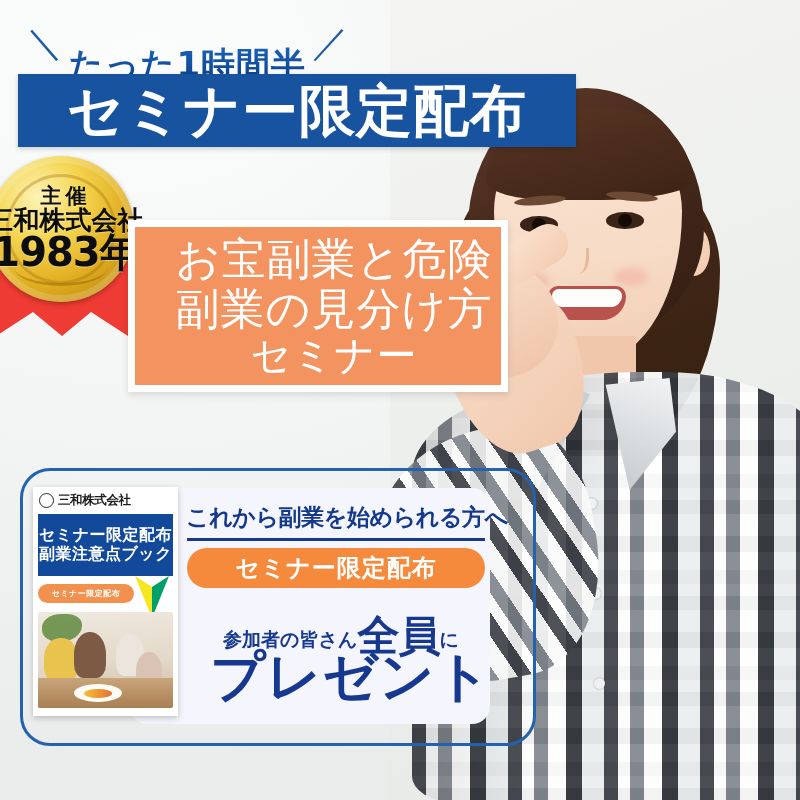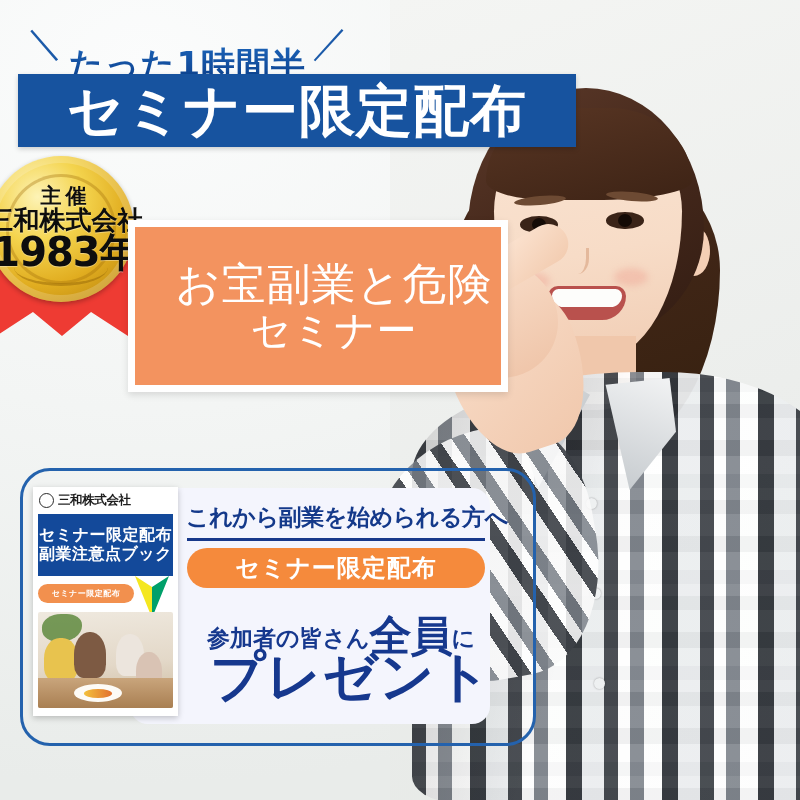--- a/index.html
+++ b/index.html
@@ -274,21 +274,21 @@
   .pill{
     position:absolute;left:187px;top:548px;width:298px;height:40px;border-radius:20px;
     background:#f58a3c;color:#fff;font-size:24px;font-weight:700;letter-spacing:1px;
     display:flex;align-items:center;justify-content:center;
     font-family:"DejaVu Sans","Liberation Sans",sans-serif;white-space:nowrap;
   }
   .all-line{
     position:absolute;left:186px;top:608px;width:310px;text-align:center;
     color:#16388e;font-family:"DejaVu Sans","Liberation Sans",sans-serif;white-space:nowrap;
   }
-  .all-line .s{font-size:23px;font-weight:700;}
+  .all-line .s{font-size:19px;font-weight:700;}
   .all-line .big{font-size:42px;font-weight:700;letter-spacing:-1px;vertical-align:-4px;}
   .present{
     position:absolute;left:196px;top:650px;width:310px;text-align:center;
     color:#16388e;font-size:54px;font-weight:700;letter-spacing:1px;line-height:1;
     font-family:"DejaVu Sans","Liberation Sans",sans-serif;white-space:nowrap;
   }
 </style>
 </head>
 <body>
 
@@ -350,20 +350,21 @@
       </div>
     <div class="medal-text">
       <span class="m1">主催</span>
       <span class="m2">三和株式会社</span>
       <span class="m3">1983年</span>
     </div>
   </div>
 
   <div class="orange-box">
     <span class="ol">お宝副業と危険</span>
+    <span class="ol">副業の見分け方</span>
     <span class="ol small">セミナー</span>
   </div>
 
   <div class="card"></div>
   <div class="card-inner"></div>
 
   <div class="booklet">
     <div class="bk-logo">
       <span class="seal"></span>
       <span class="lname">三和株式会社</span>

